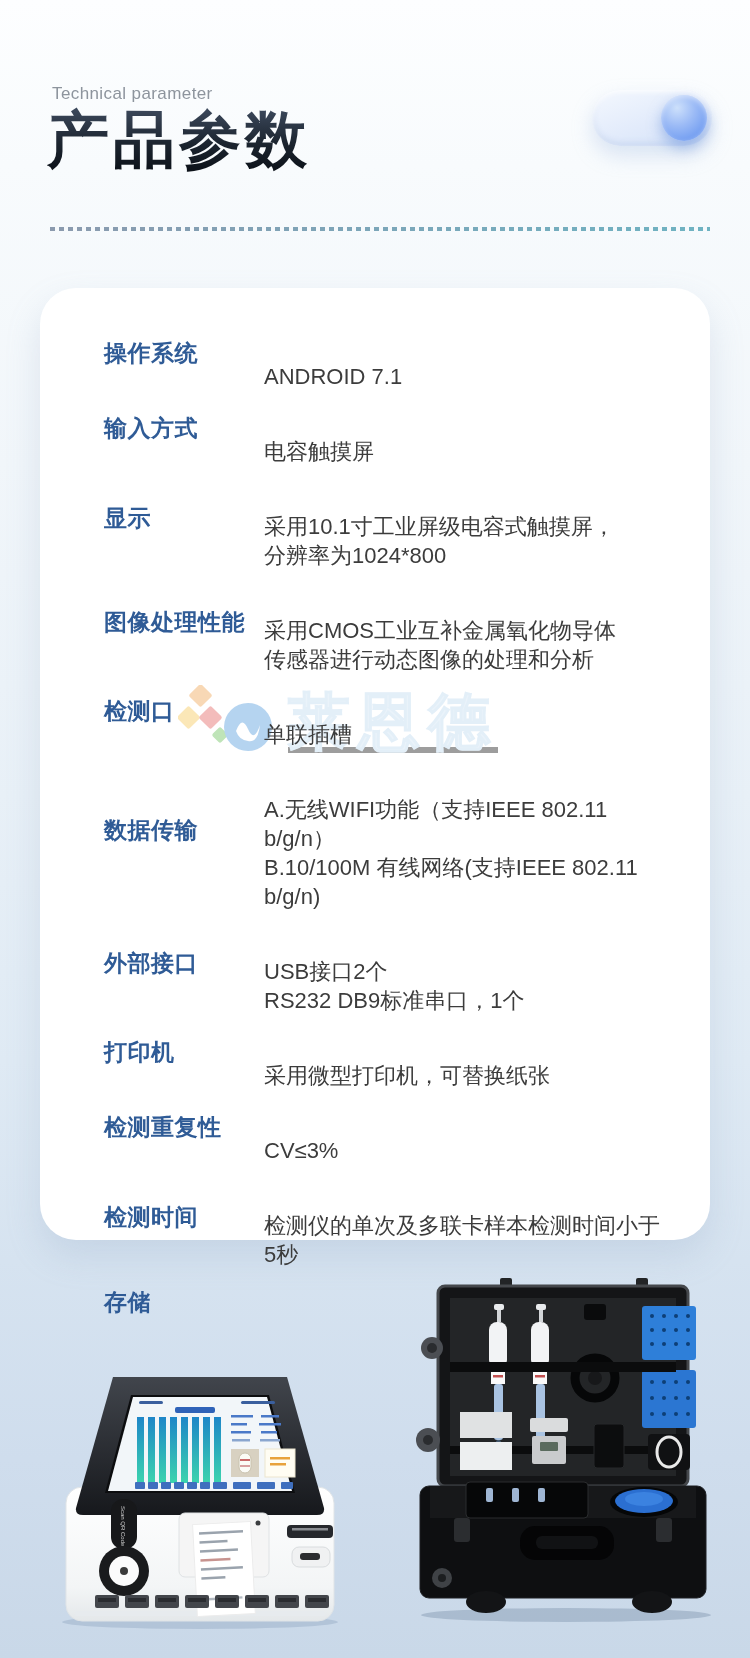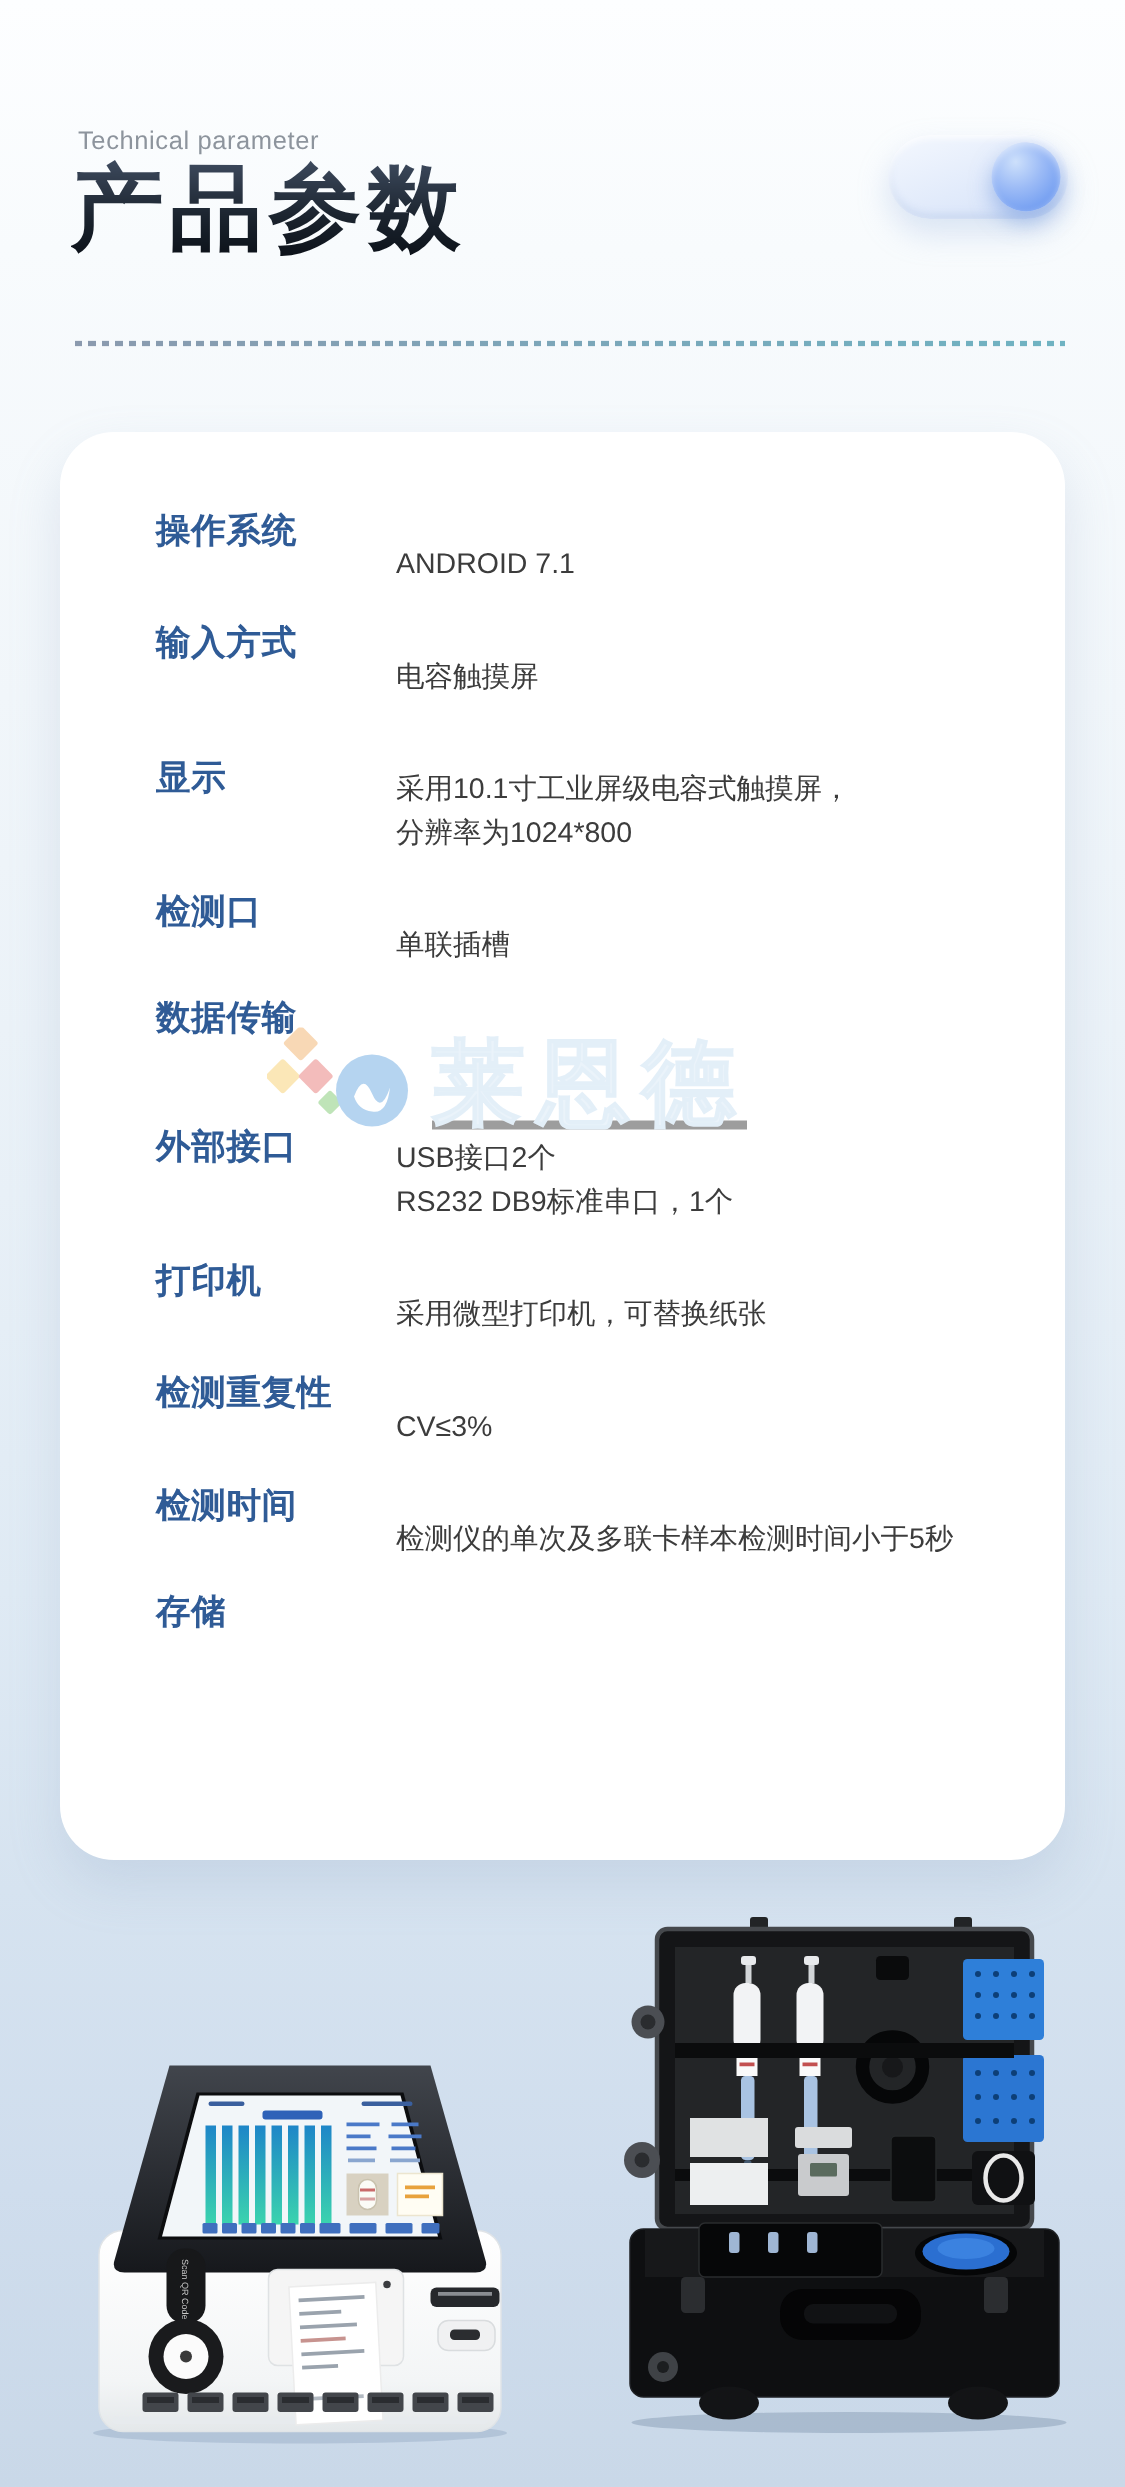--- a/index.html
+++ b/index.html
@@ -51,21 +51,21 @@
   }
   .watermark {
     position:absolute; left:138px; top:392px; display:flex; align-items:center; gap:14px;
     opacity:.38; pointer-events:none;text-decoration:underline;
   }
   .wm-text { font-size:62px; font-weight:800; color:#c9e0f3; letter-spacing:8px;
              -webkit-text-stroke:1px #b8d6ee; }
   .spec-table { position:relative; z-index:1; padding:28px 42px 0 48px; }
   .spec-row { min-height:67px; display:flex; align-items:center; }
   .spec-label { flex:0 0 160px; font-size:23px; font-weight:700; color:#2f5b96; letter-spacing:.5px;margin-left:16px; }
-  .spec-value { flex:1; font-size:19px; line-height:29px; color:#3c3c3c; white-space:pre-line;margin-top:46px; }
+  .spec-value { flex:1; font-size:22px; line-height:29px; color:#3c3c3c; white-space:pre-line;margin-top:46px; }
 
   
   .products { position:absolute; left:0; top:1240px; width:750px; height:418px; }
   .analyzer-photo { position:absolute; left:55px;  top:135px; width:290px; height:255px; }
   .case-photo     { position:absolute; left:408px; top:38px;  width:310px; height:345px; }
 </style>
 </head>
 <body>
 
 <div class="page">
@@ -99,28 +99,35 @@
       <div class="spec-label">输入方式</div>
       <div class="spec-value">电容触摸屏</div>
     </div>
 
     <div class="spec-row">
       <div class="spec-label">显示</div>
       <div class="spec-value">采用10.1寸工业屏级电容式触摸屏，
 分辨率为1024*800</div>
     </div>
 
+    <div class="spec-row">
+      <div class="spec-label">图像处理性能</div>
+      <div class="spec-value">采用CMOS工业互补金属氧化物导体
+传感器进行动态图像的处理和分析</div>
+    </div>
 
     <div class="spec-row">
       <div class="spec-label">检测口</div>
       <div class="spec-value">单联插槽</div>
     </div>
 
     <div class="spec-row">
       <div class="spec-label">数据传输</div>
+      <div class="spec-value">A.无线WIFI功能（支持IEEE 802.11 b/g/n）
+B.10/100M 有线网络(支持IEEE 802.11 b/g/n)</div>
     </div>
 
     <div class="spec-row">
       <div class="spec-label">外部接口</div>
       <div class="spec-value">USB接口2个
 RS232 DB9标准串口，1个</div>
     </div>
 
     <div class="spec-row">
       <div class="spec-label">打印机</div>

